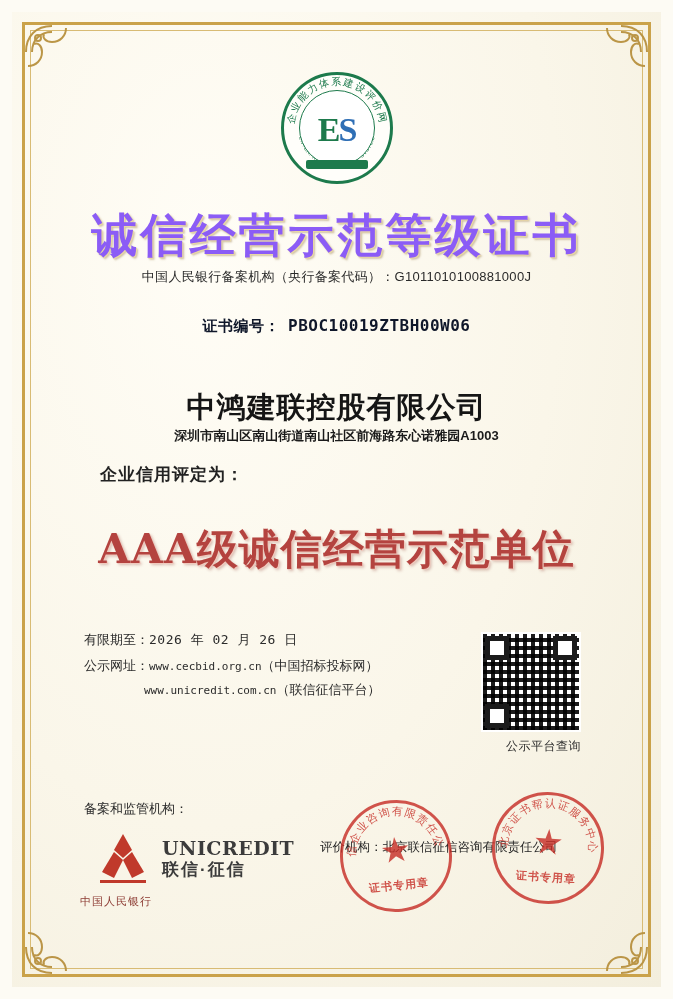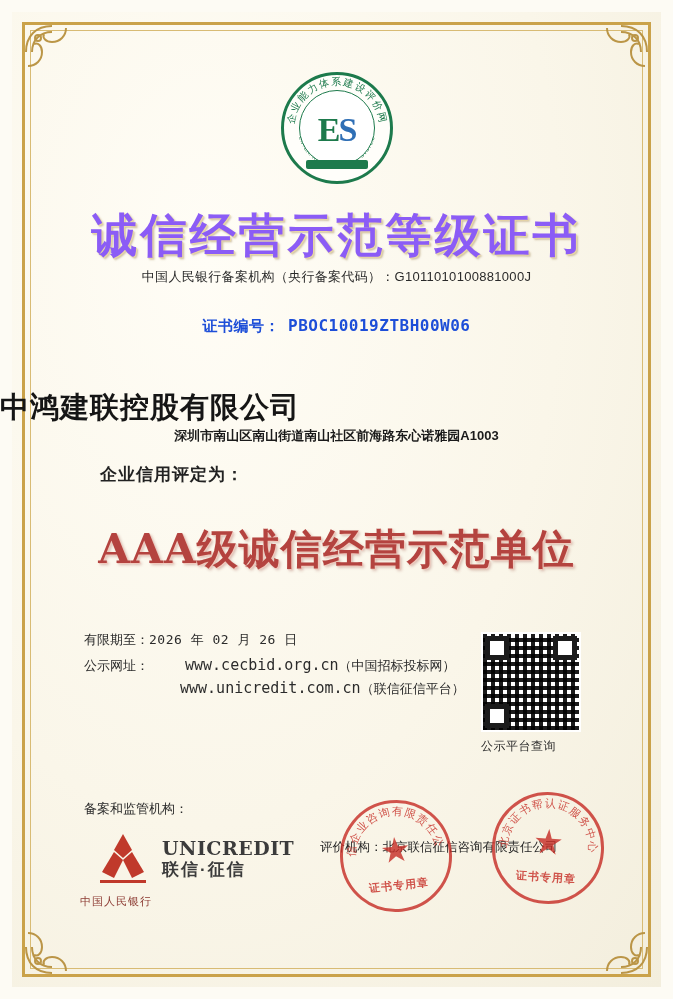--- a/index.html
+++ b/index.html
@@ -146,36 +146,36 @@
     font-size: 13px;
     color: #2a2a2a;
     letter-spacing: .3px;
   }
   .cert-no-row {
     position: absolute;
     left: 0; right: 0;
     top: 316px;
     text-align: center;
     font-size: 15px;
-    color: #1d4ed8;
+    color: #0f172a;
     letter-spacing: .5px;
   }
   .cert-no-row .label { font-weight: 700; }
   .cert-no-row .value {
     font-family: "DejaVu Sans Mono", monospace;
     font-weight: 700;
     font-size: 16px;
     margin-left: 8px;
   }
 
   .company-name {
     position: absolute;
     left: 0; right: 0;
     top: 388px;
-    text-align: left;
+    text-align: center;
     font-family: "DejaVu Serif", serif;
     font-weight: 700;
     font-size: 29px;
     letter-spacing: 1px;
     color: #151515;
   }
   .company-addr {
     position: absolute;
     left: 0; right: 0;
     top: 427px;
@@ -222,30 +222,29 @@
     font-family: "DejaVu Sans Mono", monospace;
     letter-spacing: .5px;
   }
   .details .urls { margin-top: 2px; }
   .details .urls .u {
     white-space: nowrap;
     line-height: 23px;
   }
   .details .urls .u .addr {
     font-family: "DejaVu Sans Mono", monospace;
-    font-size: 15px;
-    margin-left: 36px;
+    font-size: 11px;
   }
 
   
   .qr-wrap {
     position: absolute;
     right: 92px;
     top: 632px;
-    text-align: left;
+    text-align: right;
   }
   .qr {
     width: 96px; height: 96px;
     background-color: #ffffff;
     background-image:
       repeating-linear-gradient(90deg, #1b1b1b 0 4px, transparent 4px 8px),
       repeating-linear-gradient(0deg, #1b1b1b 0 4px, transparent 4px 8px);
     background-blend-mode: multiply;
     border: 2px solid #ffffff;
     position: relative;

